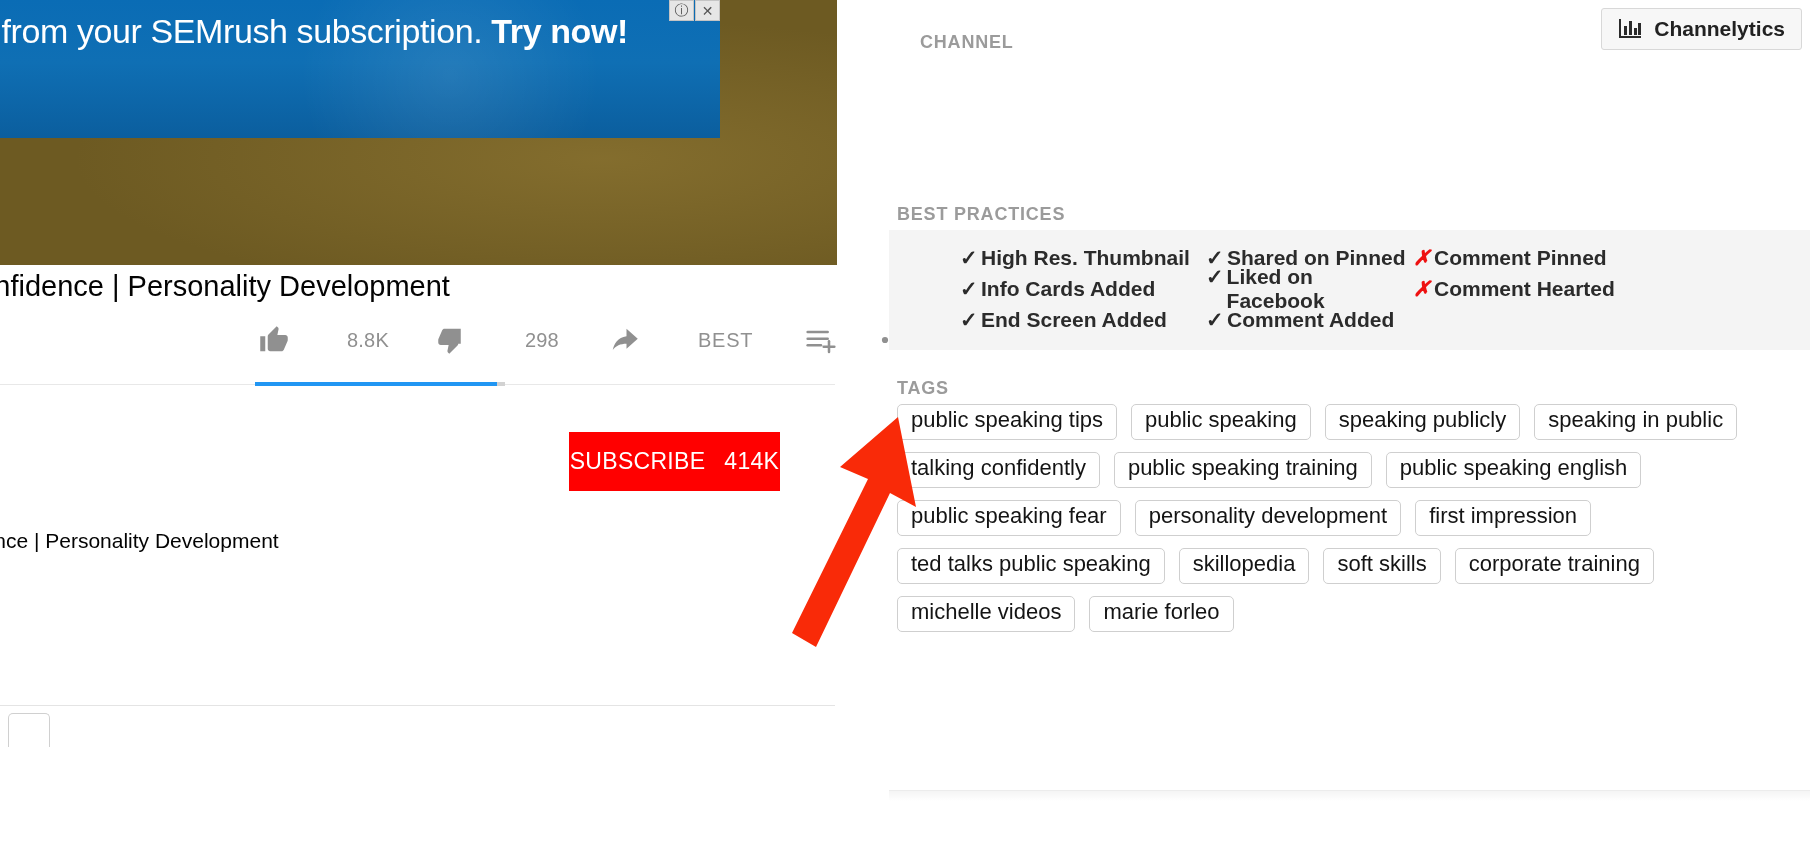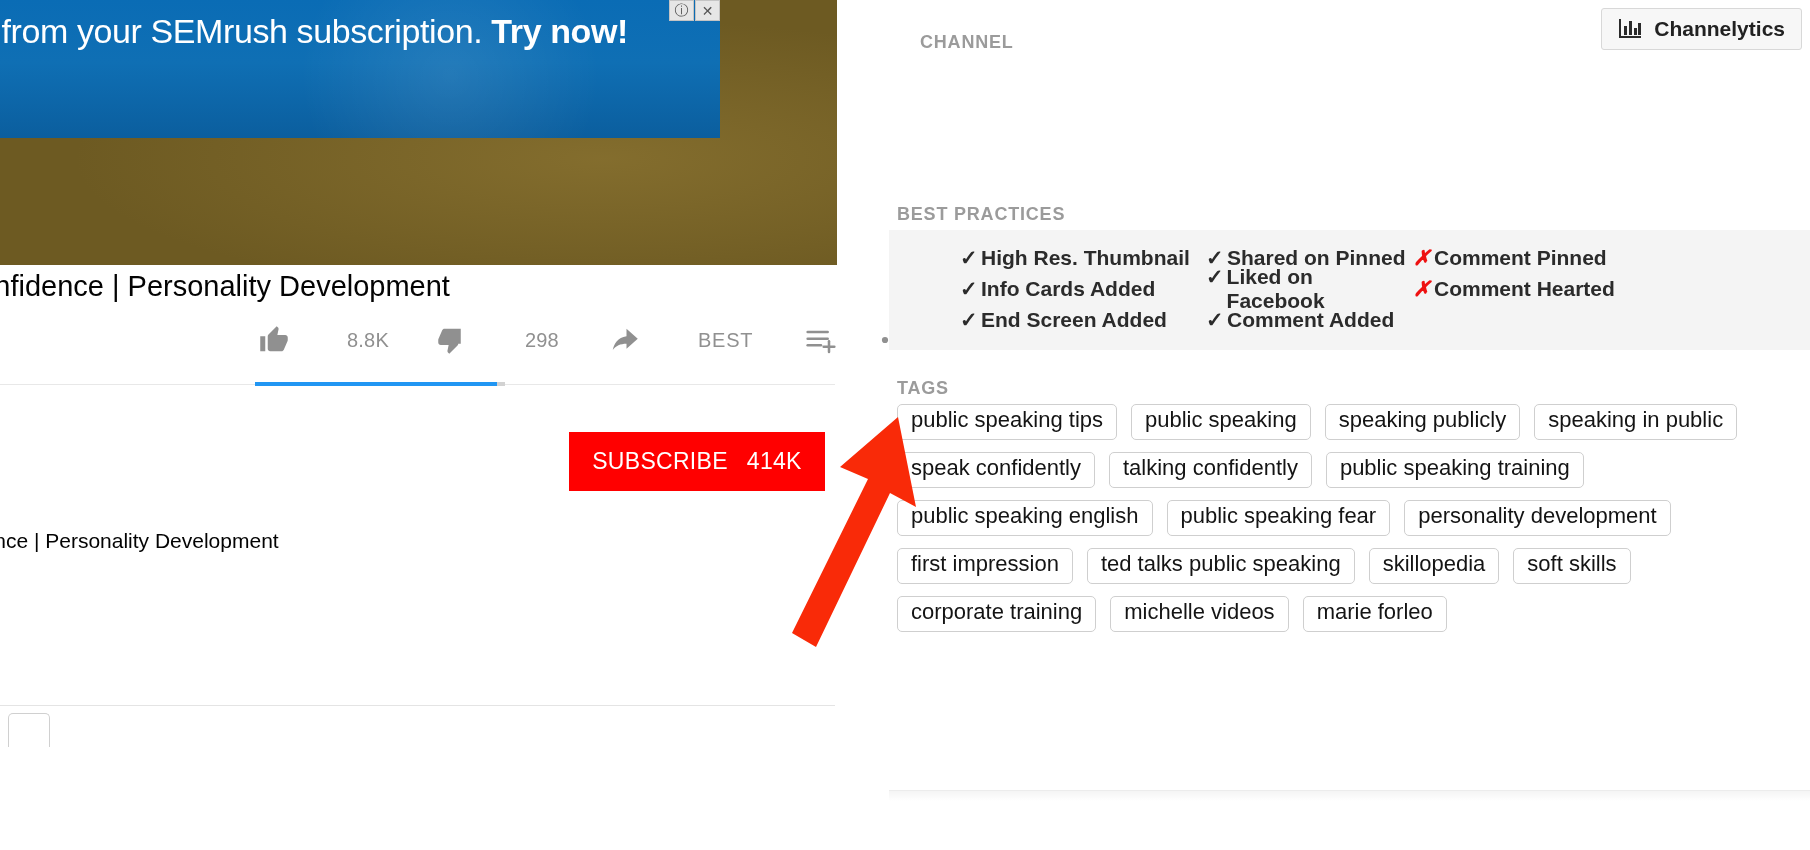--- a/index.html
+++ b/index.html
@@ -104,21 +104,21 @@
     width: 250px; height: 4px; background: #d2d2d2;
   }
   .ratio-fill { height: 4px; background: #2196f3; width: 242px; }
   .divider-line {
     position: absolute; left: 0px; top: 119px;
     width: 835px; height: 1px; background: #e8e8e8;
   }
 
   .subscribe-btn {
     position: absolute; left: 569px; top: 167px;
-    width: 256px; height: 59px;
+    width: 211px; height: 59px;
     background: #ff0000;
     display: flex; align-items: center; justify-content: center;
     gap: 19px; cursor: pointer;
   }
   .sub-label {
     color: #ffffff; font-size: 23px; font-weight: 500; letter-spacing: .3px;
   }
   .sub-count {
     color: #ffffff; font-size: 23px; font-weight: 500; letter-spacing: .3px;
   }
@@ -380,21 +380,20 @@
             <div class="bp-item"></div>
           </div>
       </div>
 
       <div class="sec-label lbl-tags">TAGS</div>
       <div class="tags-wrap" id="tags-wrap">
           <div class="tag">public speaking tips</div>
           <div class="tag">public speaking</div>
           <div class="tag">speaking publicly</div>
           <div class="tag">speaking in public</div>
-          <div class="tag">speak confidently</div>
           <div class="tag">talking confidently</div>
           <div class="tag">public speaking training</div>
           <div class="tag">public speaking english</div>
           <div class="tag">public speaking fear</div>
           <div class="tag">personality development</div>
           <div class="tag">first impression</div>
           <div class="tag">ted talks public speaking</div>
           <div class="tag">skillopedia</div>
           <div class="tag">soft skills</div>
           <div class="tag">corporate training</div>

